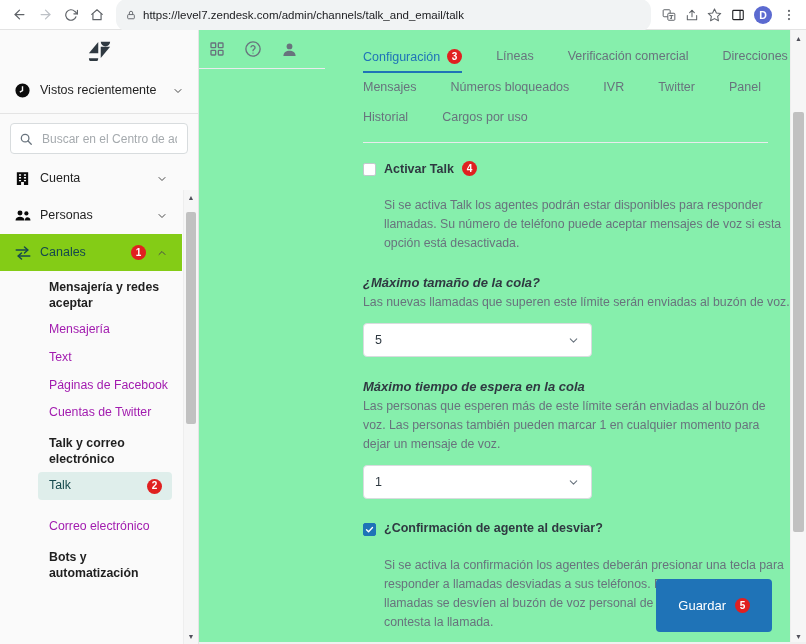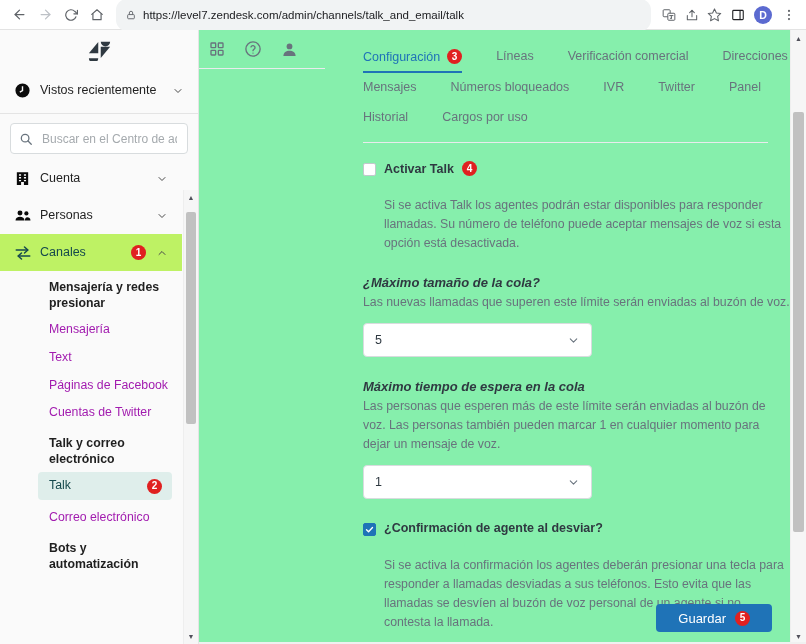--- a/index.html
+++ b/index.html
@@ -111,21 +111,21 @@
     background: transparent;
   }
   #search-input::placeholder { color: #a5aaae; }
 
   #nav-scroll {
     flex: 1;
     overflow: hidden;
     position: relative;
     padding-right: 16px;
   }
-  .nav-row.active { background: #bef264; }
+  .nav-row.active { background: #84cc16; }
   .nav-row.active .lbl { color: #16494d; }
   .nav-row.active .ic { color: #16494d; }
 
   .badge {
     background: #e02020;
     color: #fff;
     font-size: 10px;
     font-weight: bold;
     width: 15px; height: 15px;
     border-radius: 50%;
@@ -145,21 +145,21 @@
   .sub-item {
     font-size: 12.3px;
     color: #a21caf;
     padding: 5px 10px 5px 49px;
     line-height: 1.45;
     display: flex; align-items: center;
   }
   .sub-item.selected {
     background: #dfeeeb;
     color: #16494d;
-    margin: 0 10px 4px 38px;
+    margin: 0 10px 13px 38px;
     padding-left: 11px;
     border-radius: 4px;
     justify-content: space-between;
     align-items: center;
   }
 
   
   #sb-scroll {
     position: absolute;
     right: 0; top: 160px; bottom: 0;
@@ -273,21 +273,21 @@
 
   #footer {
     position: absolute;
     right: 34px; bottom: 12px;
   }
   #save-btn {
     background: #1f73b7;
     color: #fff;
     border: none;
     border-radius: 4px;
-    height: 28px;
+    height: 53px;
     padding: 0 22px;
     font-size: 13px;
     font-family: "Liberation Sans", sans-serif;
     display: flex; align-items: center;
     cursor: pointer;
   }
   #save-btn .badge { margin-left: 9px; }
 
   
   #main-scroll {
@@ -467,21 +467,21 @@
         </span>
         <span class="lbl">Canales</span>
         <span class="badge">1</span>
         <span class="chev" style="margin-left:10px">
           <svg width="12" height="12" viewBox="0 0 24 24" fill="none" stroke="currentColor" stroke-width="2" stroke-linecap="round" stroke-linejoin="round">
               <polyline points="6 15 12 9 18 15"></polyline>
             </svg>
         </span>
       </div>
 
-      <div class="sub-head">Mensajería y redes presionar</div>
+      <div class="sub-head">Mensajería y redes aceptar</div>
       <div class="sub-item">
           <span>Mensajería</span>
         </div>
       <div class="sub-item">
           <span>Text</span>
         </div>
       <div class="sub-item">
           <span>Páginas de Facebook</span>
         </div>
       <div class="sub-item">

